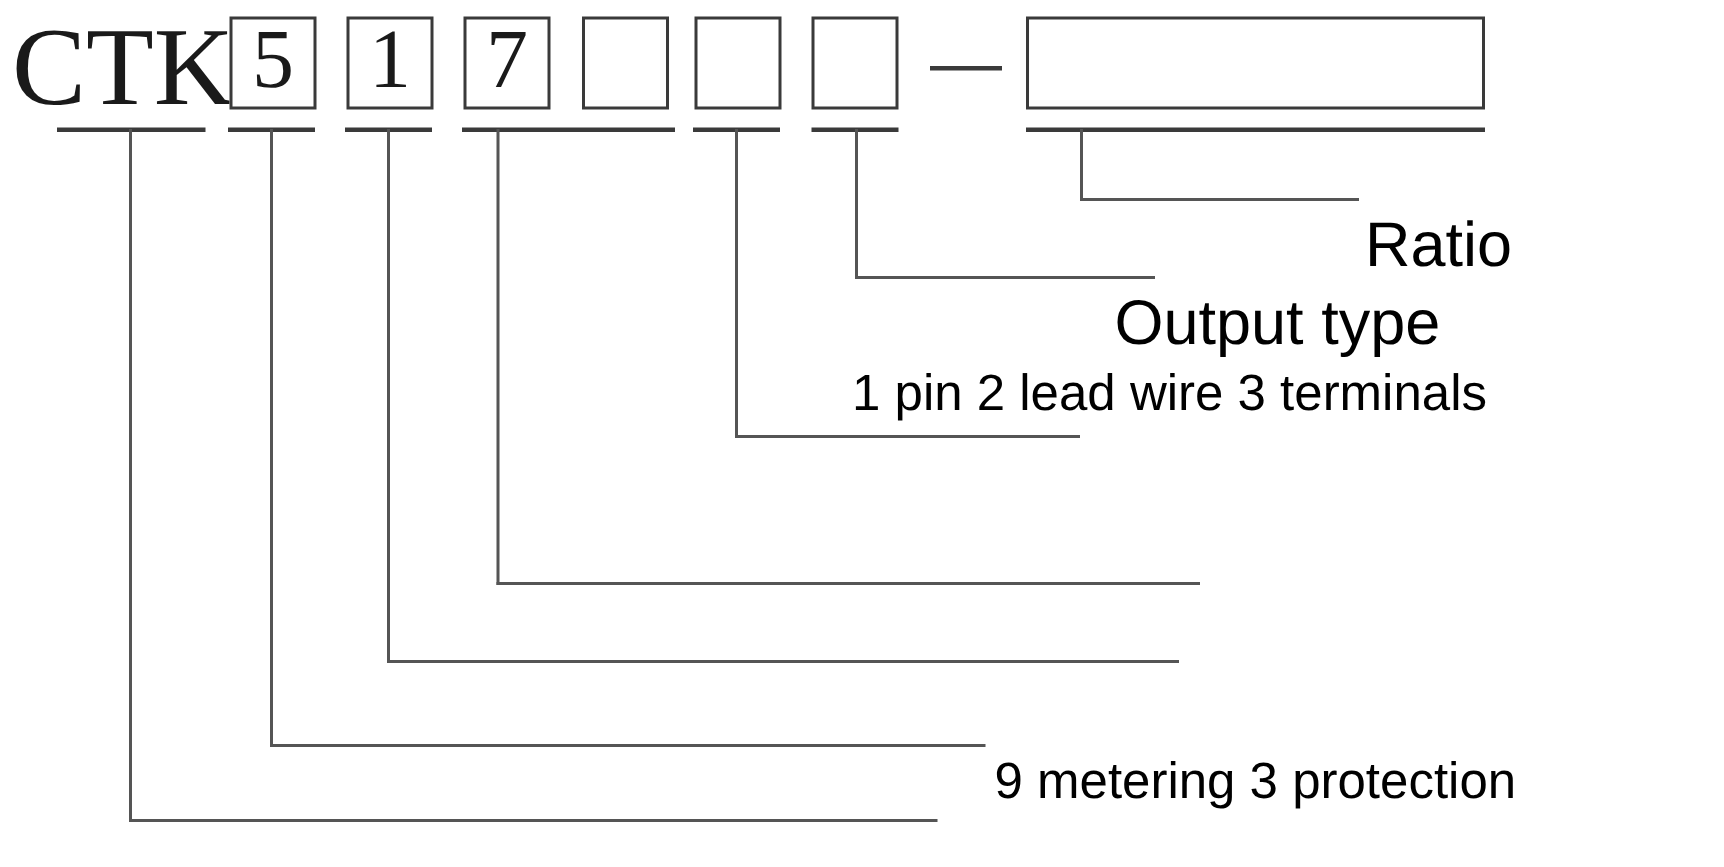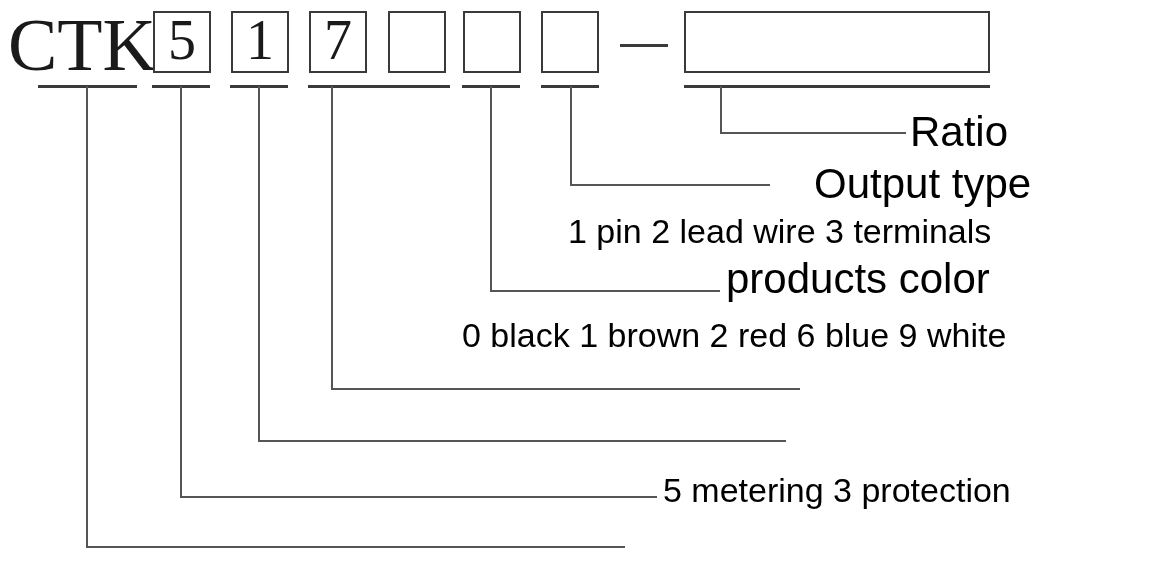--- a/index.html
+++ b/index.html
@@ -62,20 +62,21 @@
     width: 2px;
   }
 
   
   .label {
     position: absolute;
     font-family: "Liberation Sans", sans-serif;
     color: #000000;
     white-space: nowrap;
     line-height: 1;
+    margin-top: 31px;
   }
   .label.big   { font-size: 42px; }
   .label.small { font-size: 34px; text-align: center; }
 </style>
 </head>
 <body>
 
 <div id="page">
 
   <div class="prefix" style="left:8px; top:8px;">CTK</div>
@@ -103,36 +104,34 @@
   <div class="hline thick" style="left:462px; top:85px; width:58px;"></div>
   <div class="hline thick" style="left:541px; top:85px; width:58px;"></div>
   <div class="hline thick" style="left:684px; top:85px; width:306px;"></div>
 
   <div class="vline" style="left:720px; top:86px; height:48px;"></div>
   <div class="hline" style="left:720px; top:132px; width:186px;"></div>
   <div class="label big" style="left:910px; top:111px;">Ratio</div>
 
   <div class="vline" style="left:570px; top:86px; height:100px;"></div>
   <div class="hline" style="left:570px; top:184px; width:200px;"></div>
-  <div class="label big" style="left:814px; top:163px;text-align:right;">Output type</div>
+  <div class="label big" style="left:743px; top:163px;text-align:right;">Output type</div>
 
   <div class="label small" style="left:568px; top:214px;">1 pin 2 lead wire 3 terminals</div>
 
   <div class="vline" style="left:490px; top:86px; height:206px;"></div>
   <div class="hline" style="left:490px; top:290px; width:230px;"></div>
-  <div class="label big" style="left:726px; top:258px;">products color</div>
 
-  <div class="label small" style="left:462px; top:318px;">0 black 1 brown 2 red 6 blue 9 white</div>
 
   <div class="vline" style="left:331px; top:86px; height:304px;"></div>
   <div class="hline" style="left:331px; top:388px; width:469px;"></div>
 
   <div class="vline" style="left:258px; top:86px; height:356px;"></div>
   <div class="hline" style="left:258px; top:440px; width:528px;"></div>
 
   <div class="vline" style="left:180px; top:86px; height:412px;"></div>
   <div class="hline" style="left:180px; top:496px; width:477px;"></div>
-  <div class="label small" style="left:663px; top:473px;">5 metering   3 protection</div>
+  <div class="label small" style="left:663px; top:473px;">9 metering   3 protection</div>
 
   <div class="vline" style="left:86px; top:86px; height:462px;"></div>
   <div class="hline" style="left:86px; top:546px; width:539px;"></div>
 
 </div>
 
 </body></html>

